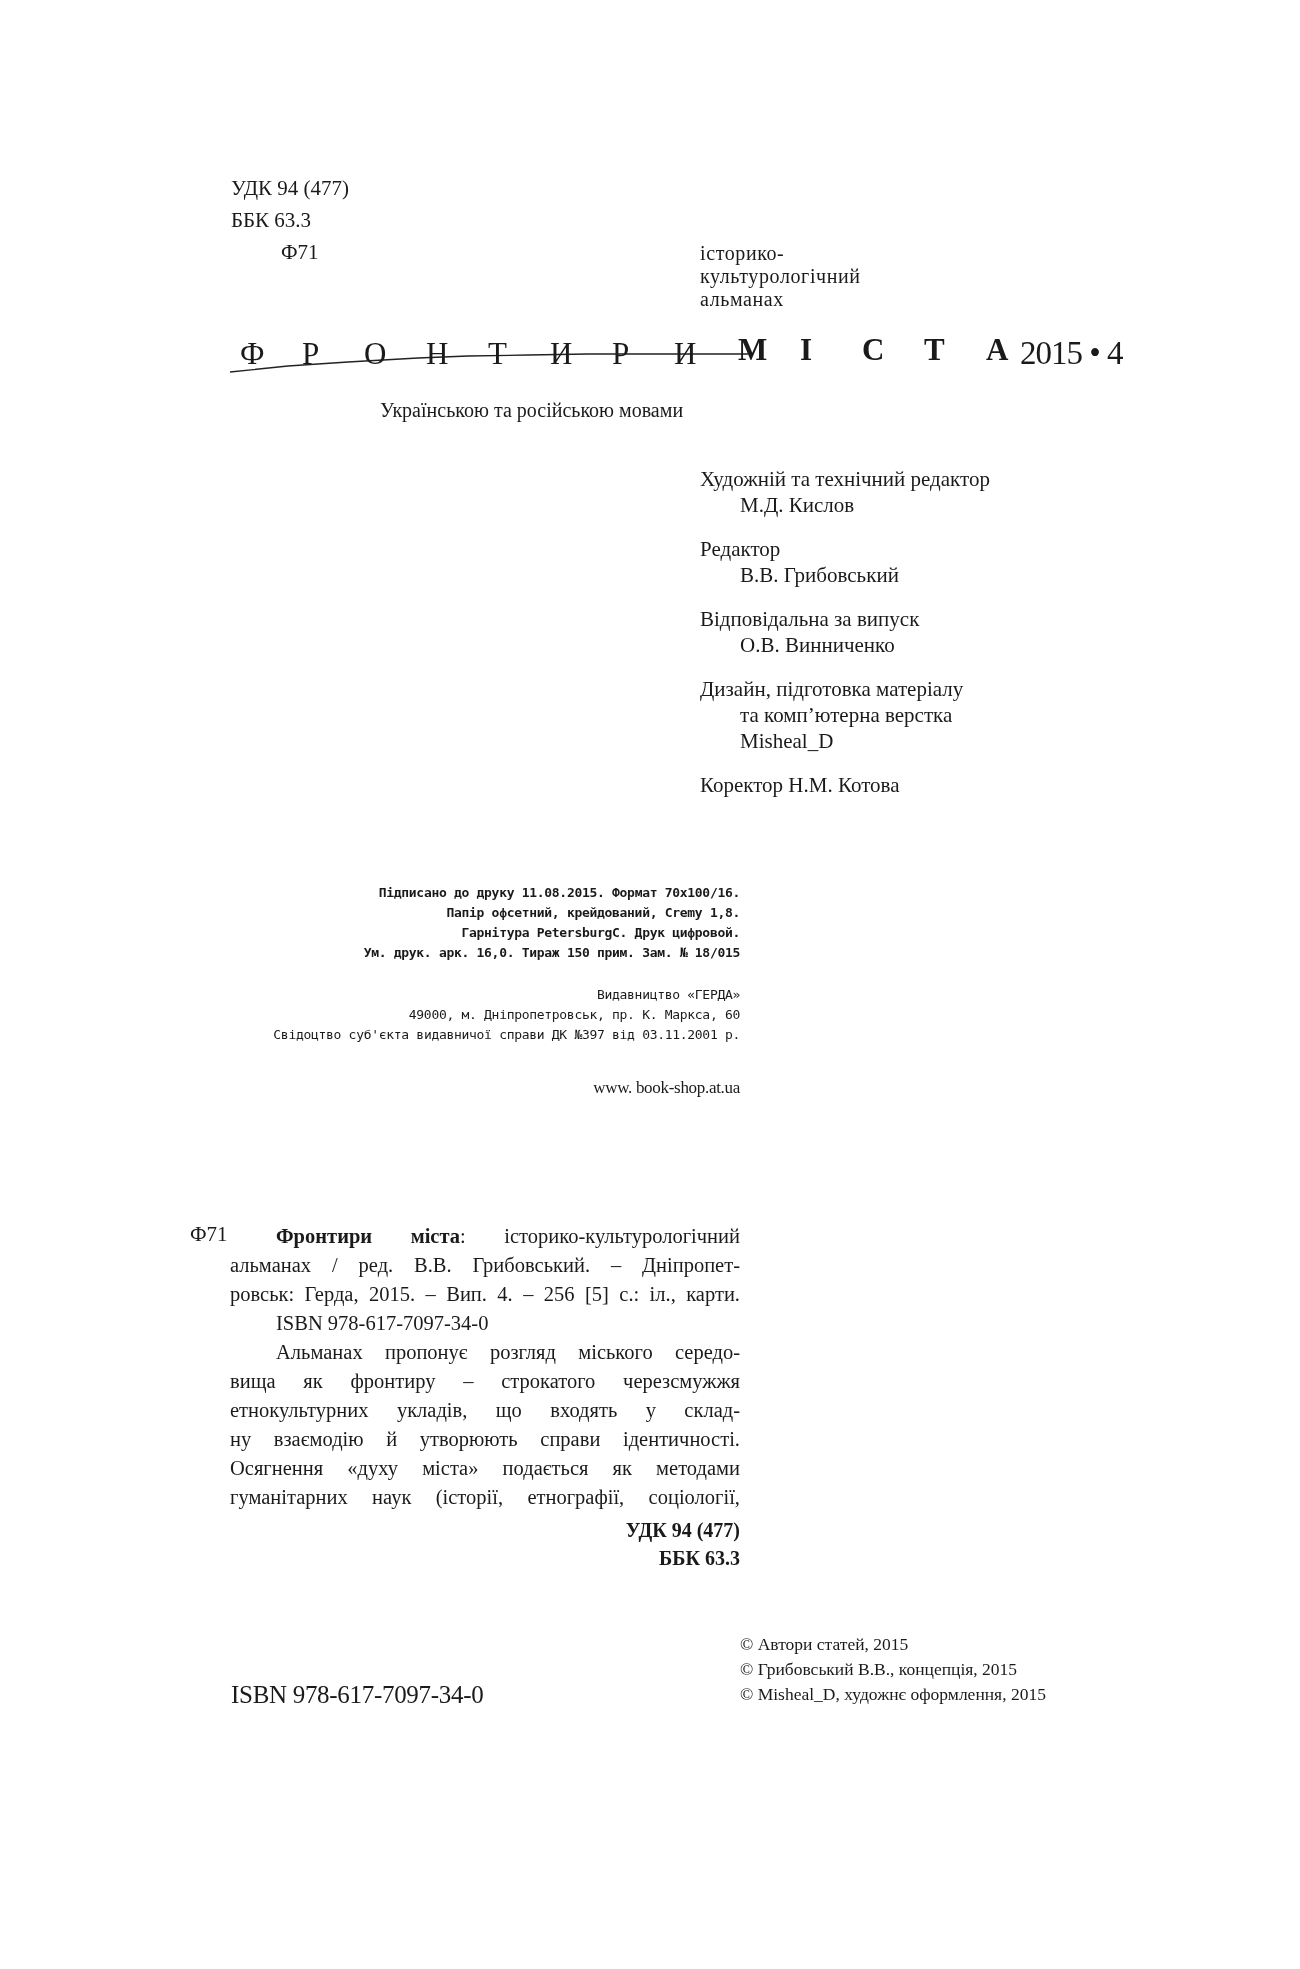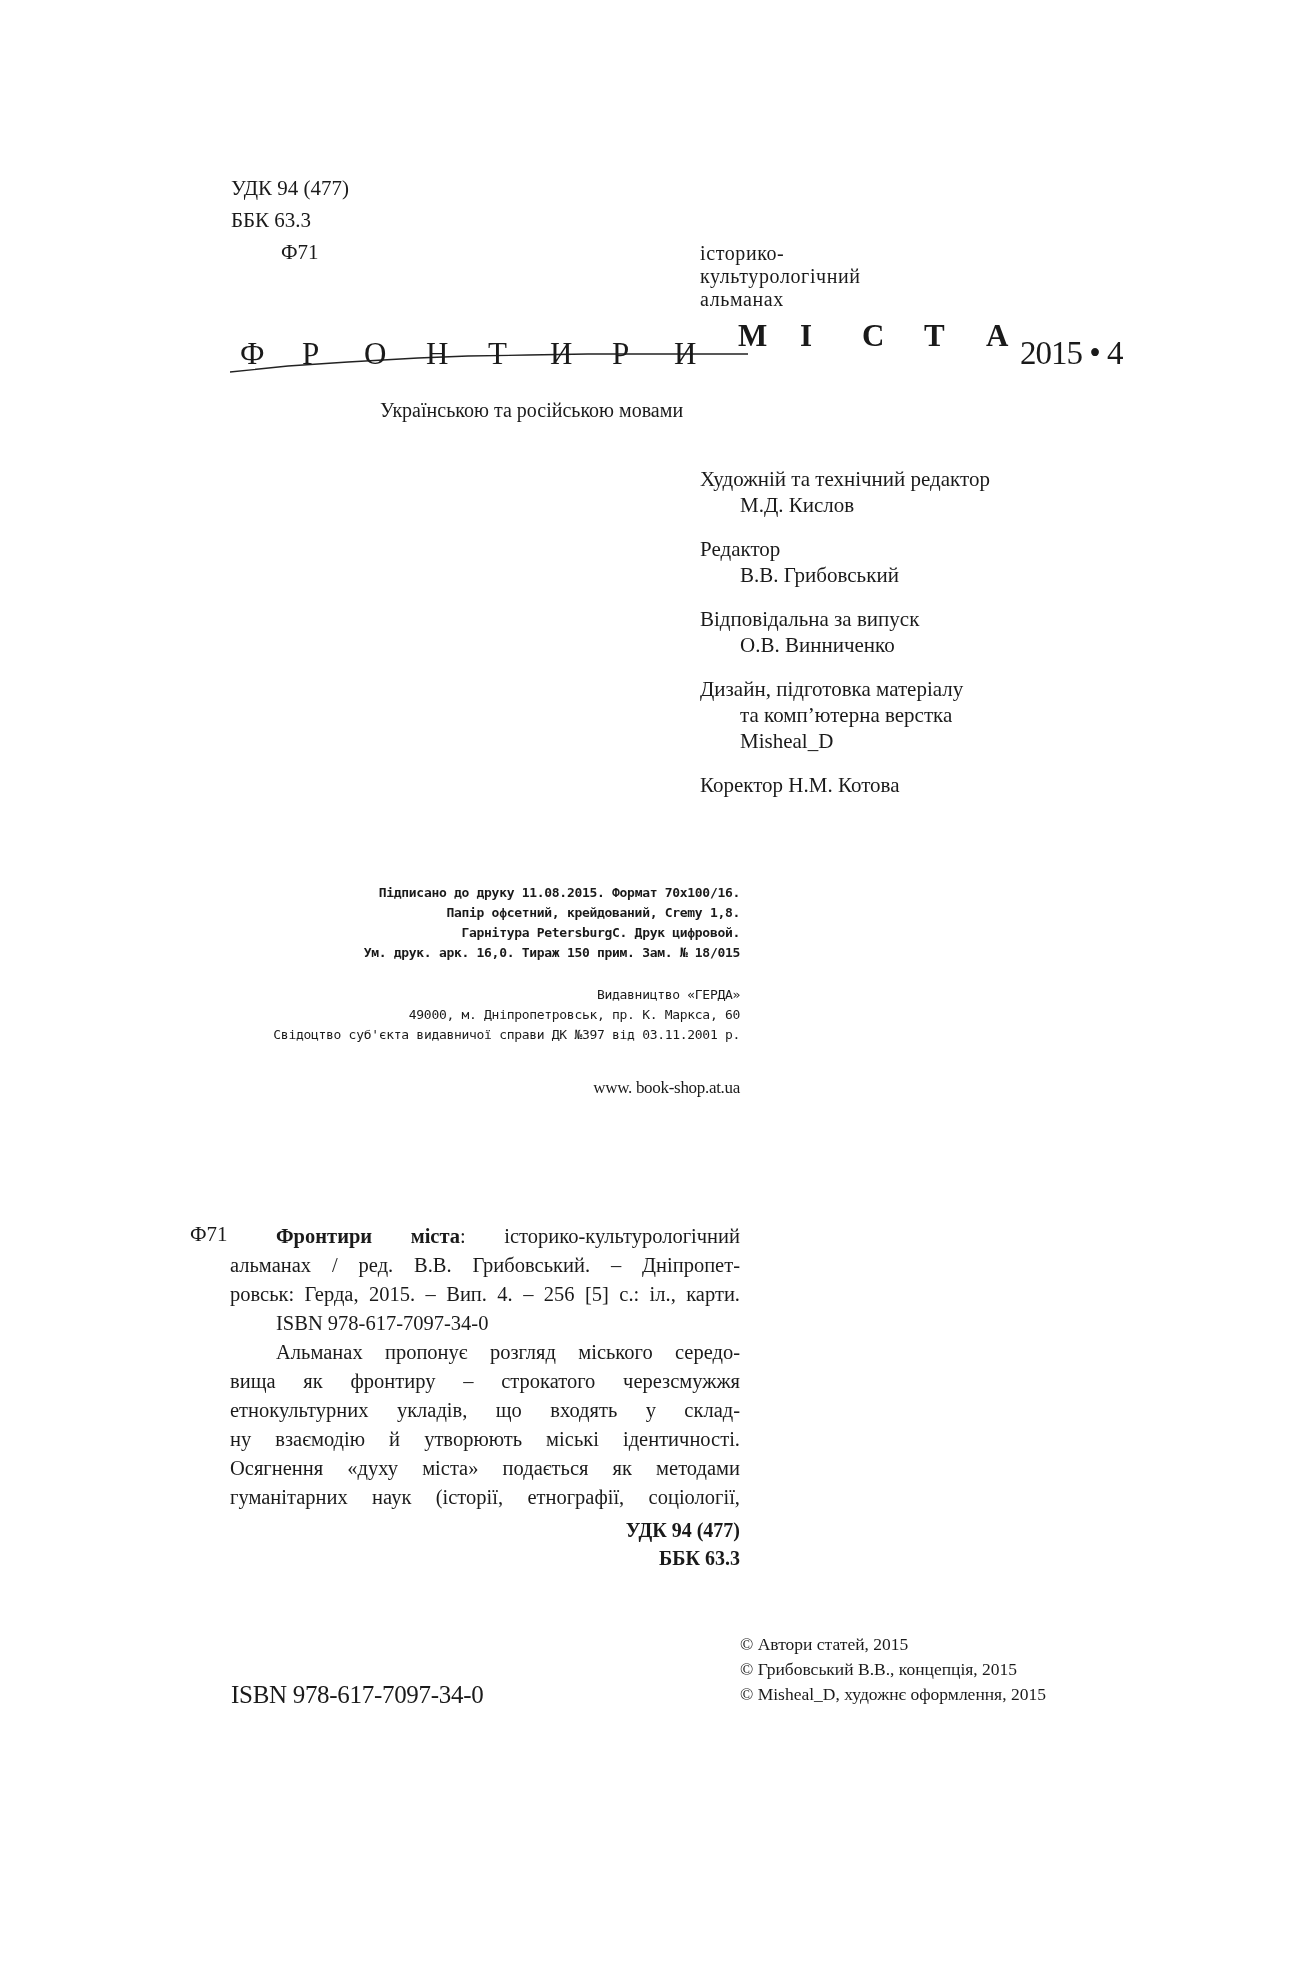--- a/index.html
+++ b/index.html
@@ -11,21 +11,21 @@
     .cls { left: 231px; top: 172px; font-family: "Liberation Serif", serif; font-size: 21px; line-height: 32px; }
     .cls .f71 { padding-left: 50px; }
 
     
     .sub { left: 700px; top: 242px; font-family: "Liberation Serif", serif; font-size: 20px; line-height: 23px; letter-spacing: 0.6px; }
 
     
     .mast-left { left: 240px; top: 336px; font-family: "Liberation Serif", serif; font-size: 31px; letter-spacing: 0; }
     .mast-left span { display: inline-block; width: 62px; }
     .mast-line { position: absolute; left: 228px; top: 348px; width: 520px; height: 30px; }
-    .mast-right { left: 738px; top: 318px; font-family: "Liberation Serif", serif; font-size: 31px; font-weight: bold; }
+    .mast-right { left: 738px; top: 332px; font-family: "Liberation Serif", serif; font-size: 31px; font-weight: bold; }
     .mast-right span { display: inline-block; width: 62px; }
     .mast-issue { left: 1020px; top: 335px; font-family: "Liberation Serif", serif; font-size: 33px; letter-spacing: -1px; }
 
     .lang { left: 380px; top: 399px; font-family: "Liberation Serif", serif; font-size: 20px; }
 
     
     .credits { left: 700px; top: 466px; font-family: "Liberation Serif", serif; font-size: 21px; line-height: 26px; }
     .credits .role { display: block; }
     .credits .name { display: block; padding-left: 40px; }
     .credits .group { margin-bottom: 18px; }
@@ -121,21 +121,21 @@
 <div class="abs card">
   <p><span class="b">Фронтири міста</span><span>: історико-культурологічний</span></p>
 </div>
 <div class="abs card-body">
   <p>альманах / ред. В.В. Грибовський. – Дніпропет-</p>
   <p>ровськ: Герда, 2015. – Вип. 4. – 256 [5] с.: іл., карти.</p>
   <p class="isbn">ISBN 978-617-7097-34-0</p>
   <p class="ab1">Альманах пропонує розгляд міського середо-</p>
   <p>вища як фронтиру – строкатого черезсмужжя</p>
   <p>етнокультурних укладів, що входять у склад-</p>
-  <p>ну взаємодію й утворюють міські ідентичності.</p>
+  <p>ну взаємодію й утворюють справи ідентичності.</p>
   <p>Осягнення «духу міста» подається як методами</p>
   <p>гуманітарних наук (історії, етнографії, соціології,</p>
 </div>
 <div class="abs card-codes">
   <div>УДК 94 (477)</div>
   <div>ББК 63.3</div>
 </div>
 
 <div class="abs isbn-bottom">ISBN 978-617-7097-34-0</div>
 <div class="abs copyright">

